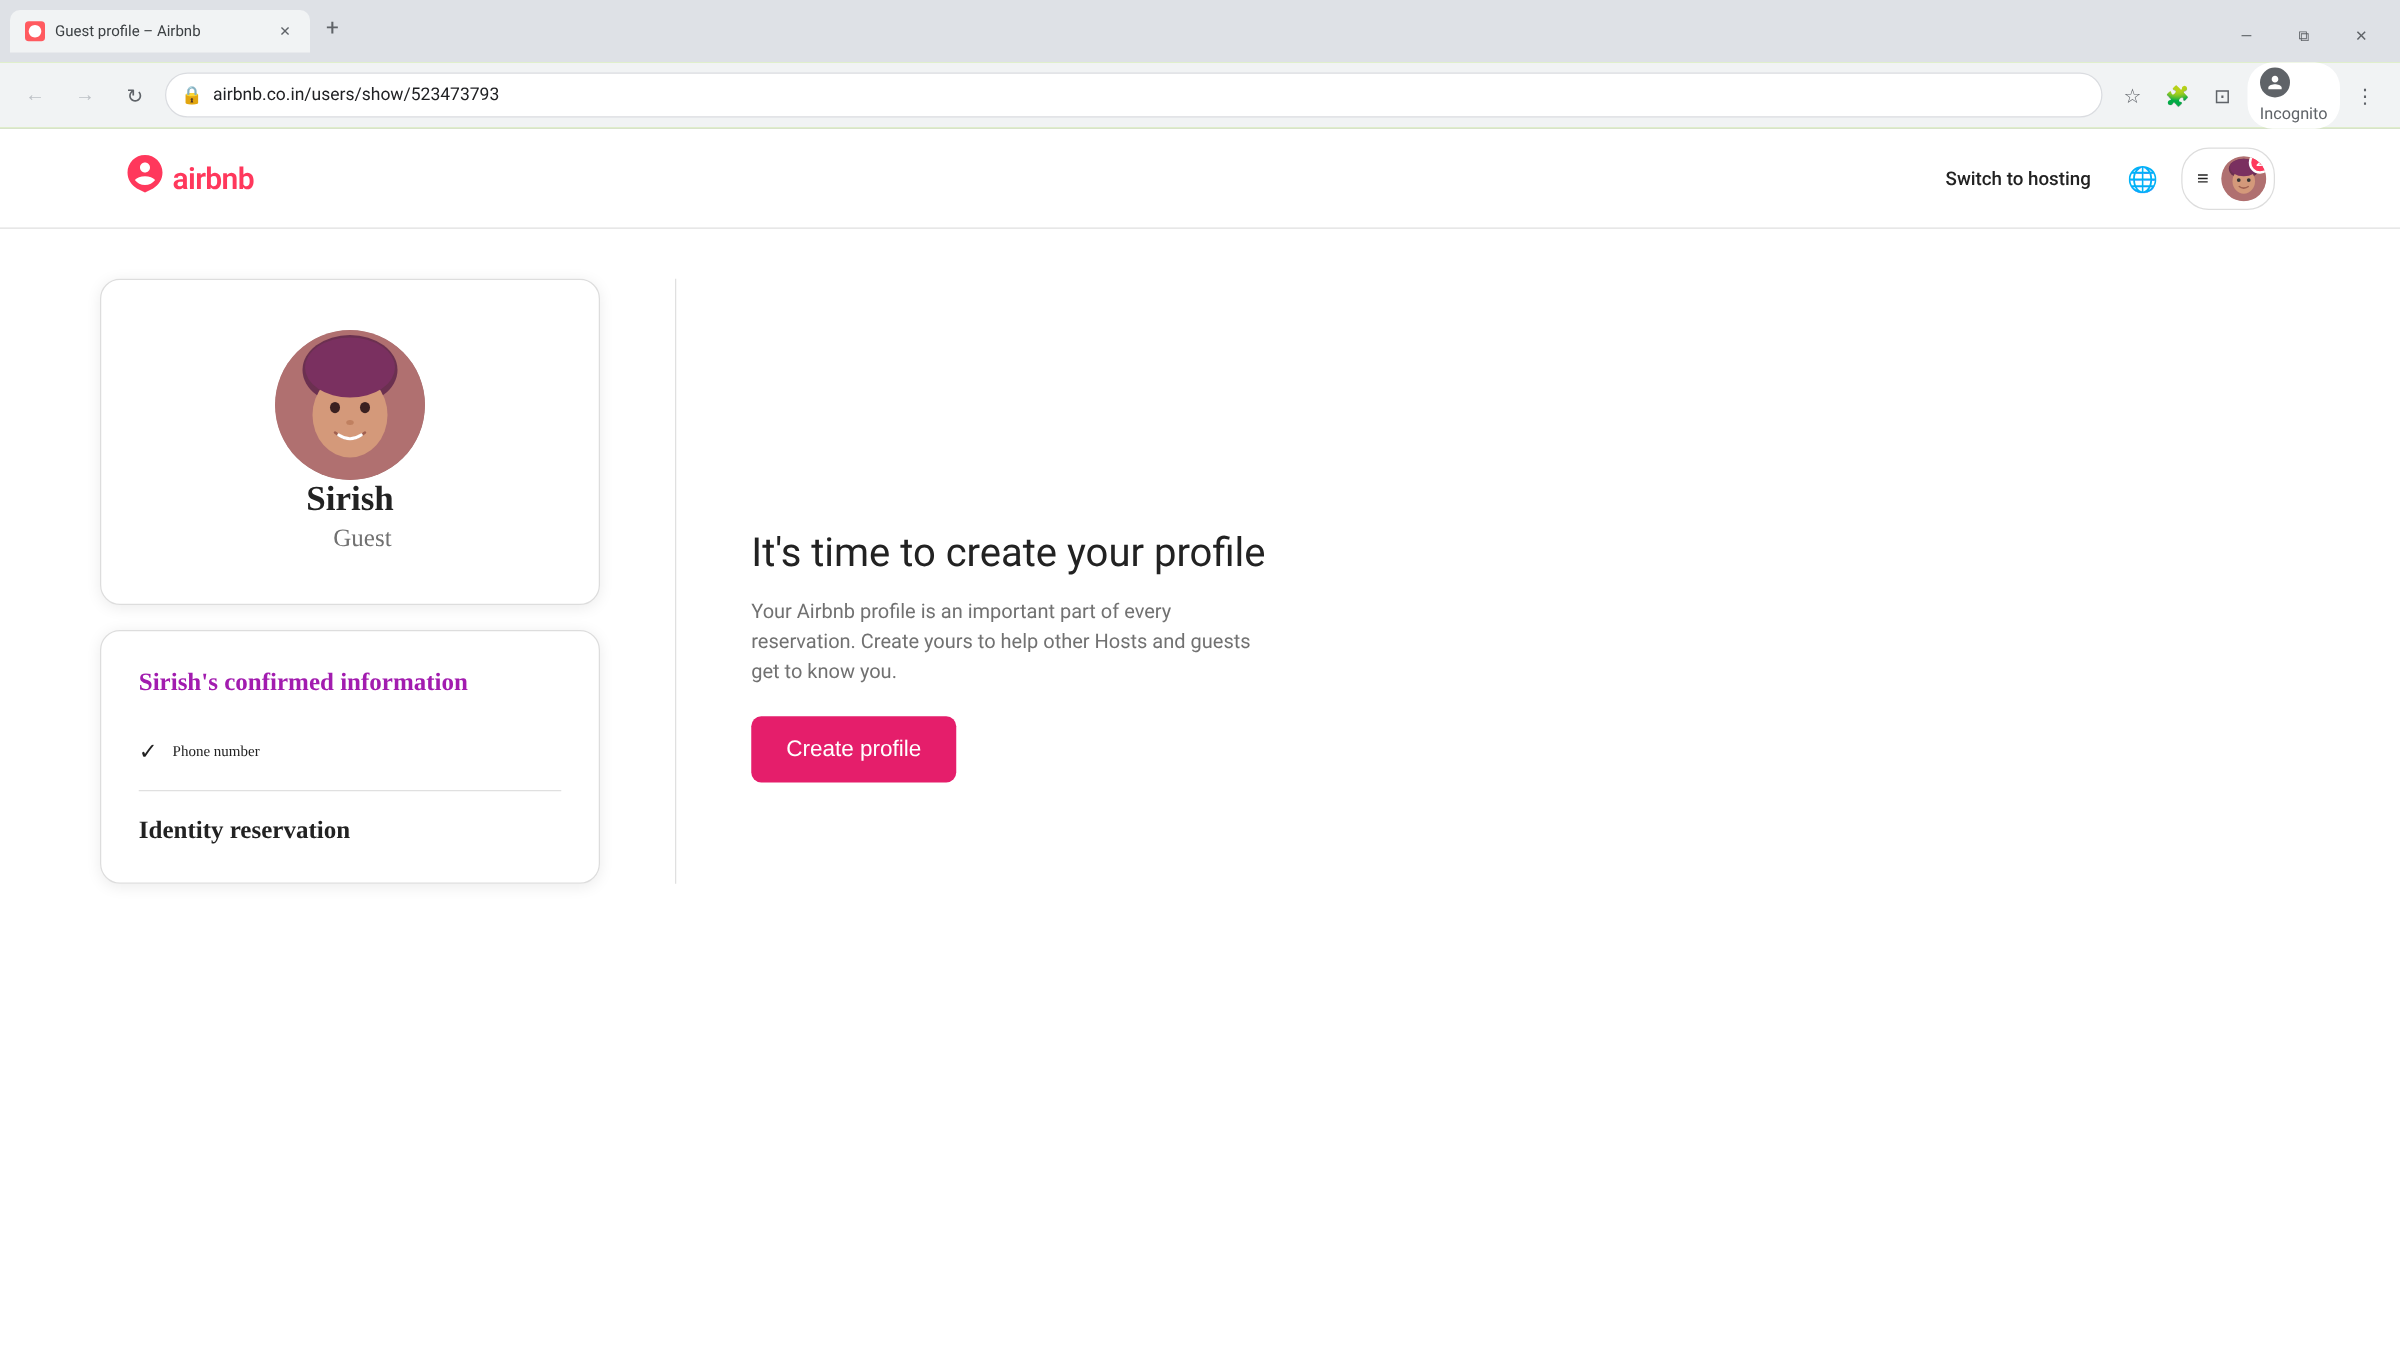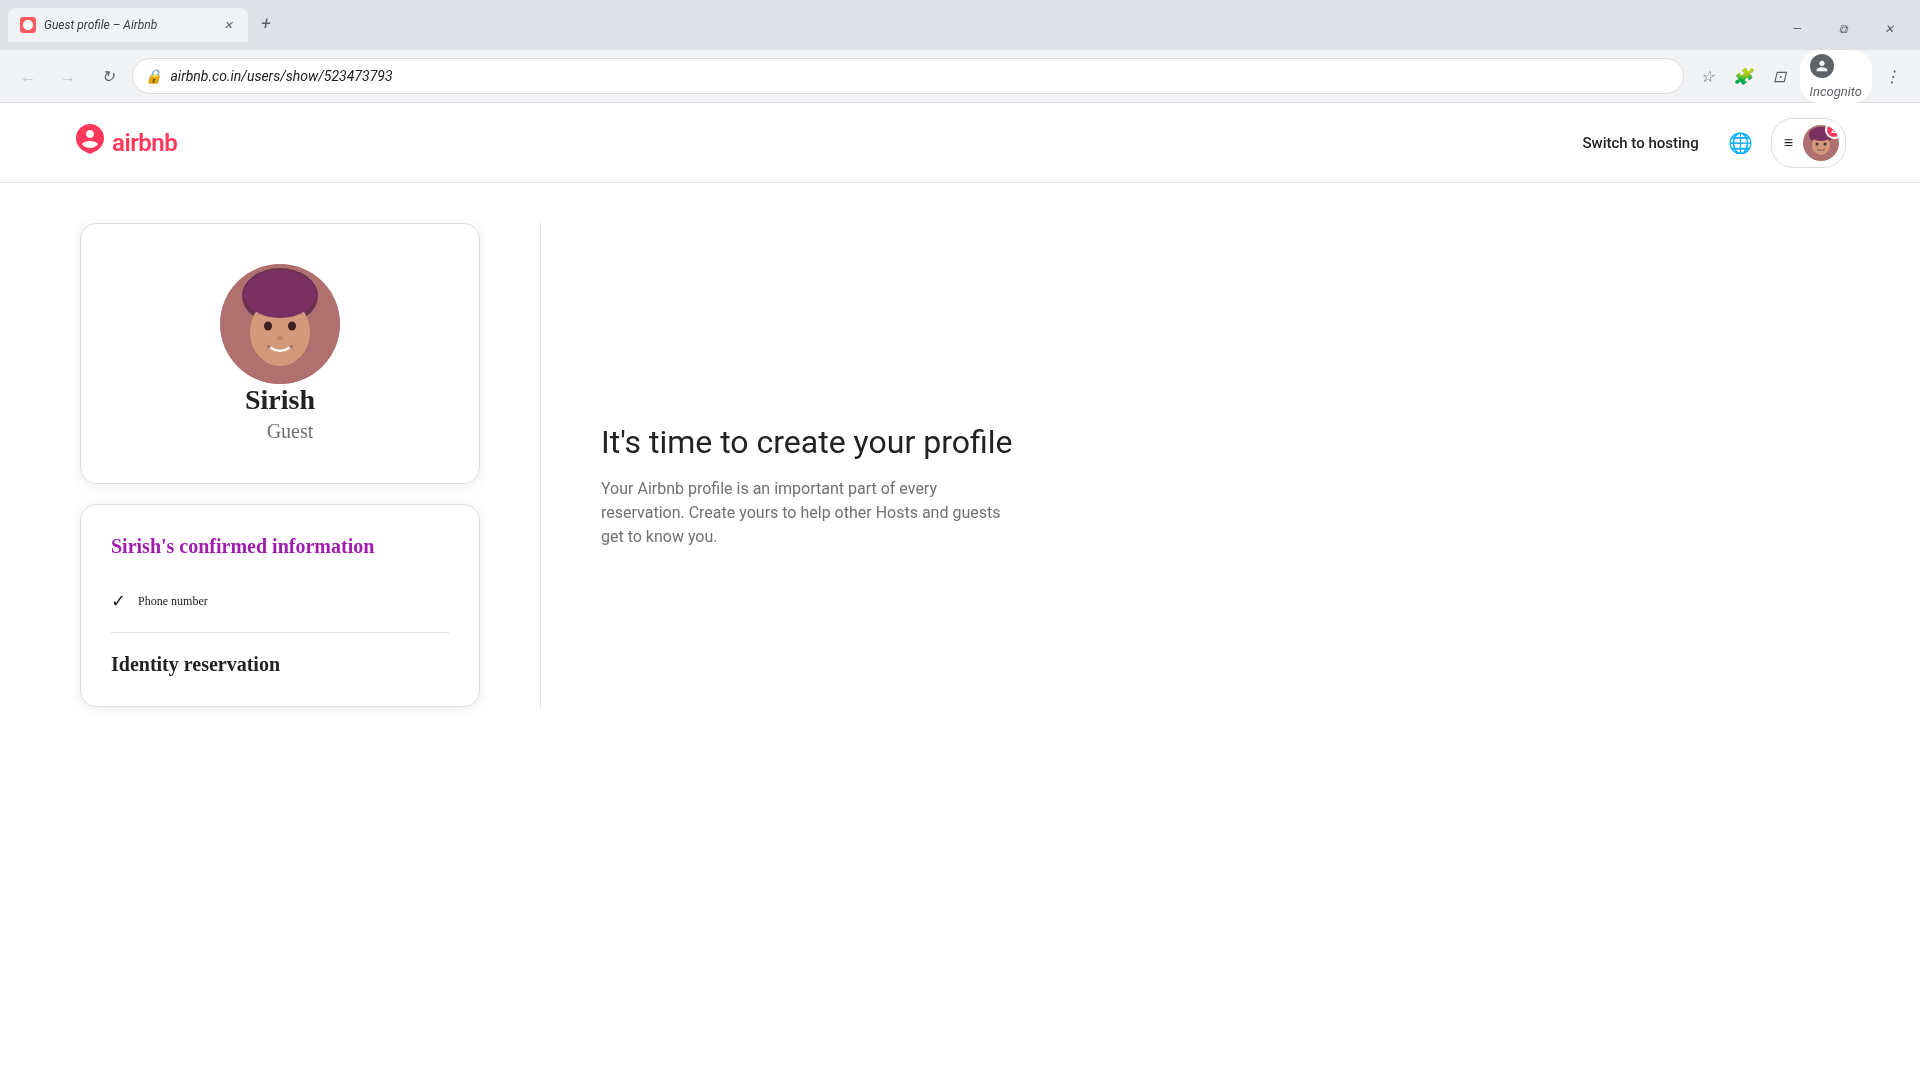--- a/index.html
+++ b/index.html
@@ -9,21 +9,20 @@
       background: #fff;
       color: #222;
       width: 1920px;
       min-height: 1080px;
     }
 
     
     .browser-chrome {
       background: #bef264;
       border-bottom: 1px solid #dadce0;
-      font-style: italic;
     }
 
     .tab {
       display: flex;
       align-items: center;
       background: #f1f3f4;
       border-radius: 8px 8px 0 0;
       padding: 0 12px;
       height: 34px;
       min-width: 240px;
@@ -185,21 +184,21 @@
       align-items: center;
       justify-content: center;
       color: white;
       font-size: 14px;
     }
 
     
     .site-header {
       display: flex;
       align-items: center;
-      padding: 0 74px;
+      padding: 0 100px;
       height: 80px;
       border-bottom: 1px solid #e0e0e0;
       position: relative;
     }
 
     .airbnb-logo {
       display: flex;
       align-items: center;
       gap: 6px;
       text-decoration: none;
@@ -548,16 +547,17 @@
         </div>
         <hr class="divider">
         <div class="identity-title">Identity reservation</div>
       </div>
     </div>
 
     <div class="right-col">
       <div class="create-profile-section">
         <div class="create-profile-title">It's time to create your profile</div>
         <div class="create-profile-desc">Your Airbnb profile is an important part of every reservation. Create yours to help other Hosts and guests get to know you.</div>
+        <button class="create-profile-btn">Create profile</button>
       </div>
     </div>
   </div>
 </div>
 
 </body></html>

